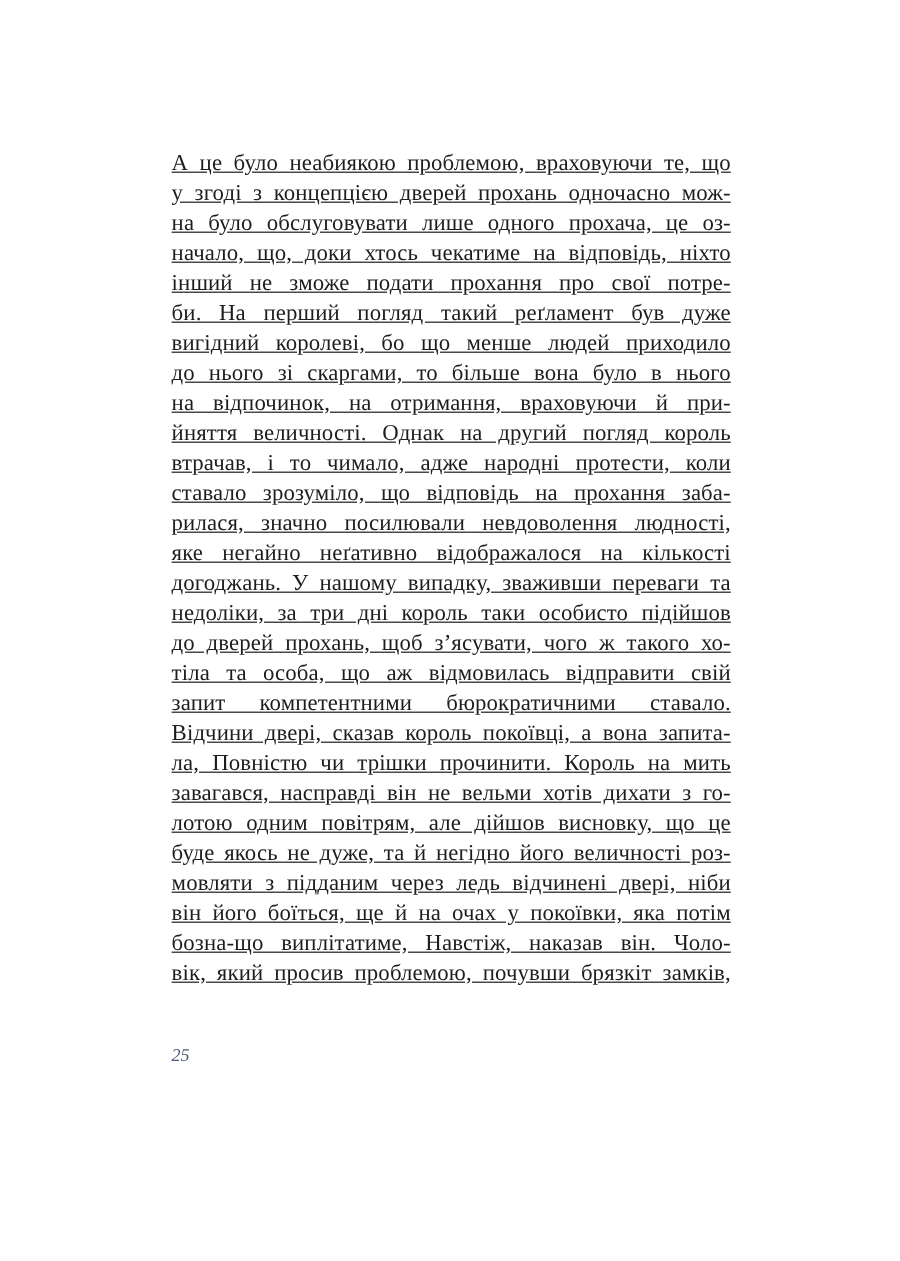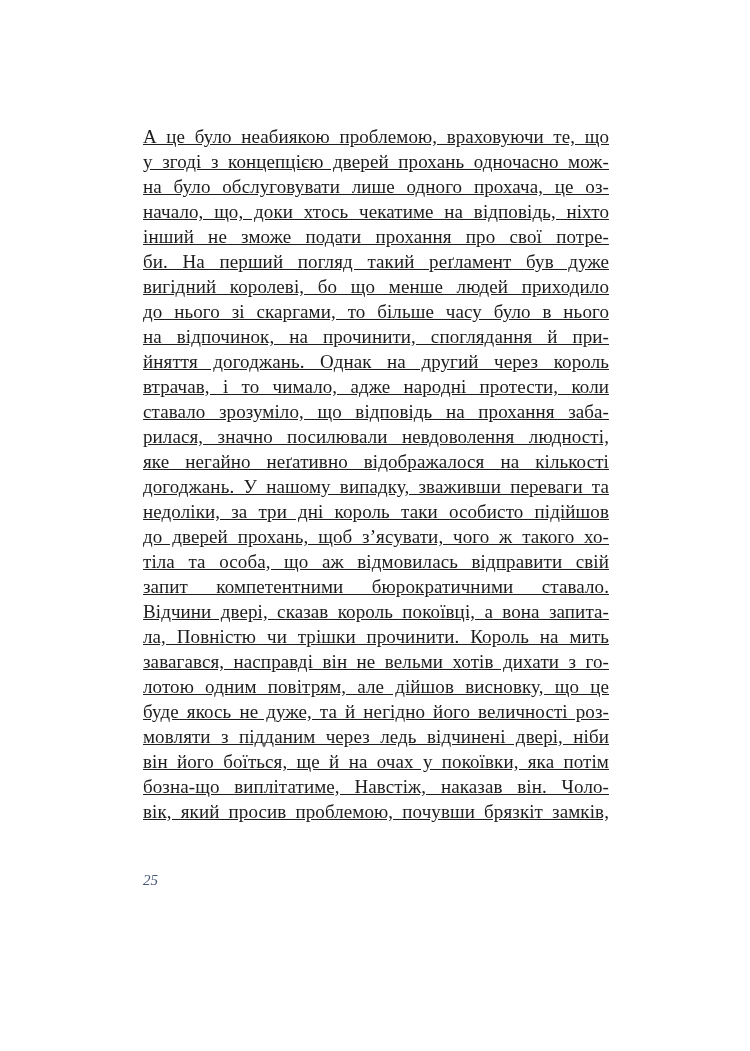--- a/index.html
+++ b/index.html
@@ -52,23 +52,23 @@
 
 <div class="page">
   <div class="text-block">
       <div class="text-line">А це було неабиякою проблемою, враховуючи те, що</div>
       <div class="text-line">у згоді з концепцією дверей прохань одночасно мож-</div>
       <div class="text-line">на було обслуговувати лише одного прохача, це оз-</div>
       <div class="text-line">начало, що, доки хтось чекатиме на відповідь, ніхто</div>
       <div class="text-line">інший не зможе подати прохання про свої потре-</div>
       <div class="text-line">би. На перший погляд такий реґламент був дуже</div>
       <div class="text-line">вигідний королеві, бо що менше людей приходило</div>
-      <div class="text-line">до нього зі скаргами, то більше часу було в нього</div>
-      <div class="text-line">на відпочинок, на прочинити, споглядання й при-</div>
-      <div class="text-line">йняття догоджань. Однак на другий через король</div>
+      <div class="text-line">до нього зі скаргами, то більше вона було в нього</div>
+      <div class="text-line">на відпочинок, на отримання, враховуючи й при-</div>
+      <div class="text-line">йняття величності. Однак на другий погляд король</div>
       <div class="text-line">втрачав, і то чимало, адже народні протести, коли</div>
       <div class="text-line">ставало зрозуміло, що відповідь на прохання заба-</div>
       <div class="text-line">рилася, значно посилювали невдоволення людності,</div>
       <div class="text-line">яке негайно неґативно відображалося на кількості</div>
       <div class="text-line">догоджань. У нашому випадку, зваживши переваги та</div>
       <div class="text-line">недоліки, за три дні король таки особисто підійшов</div>
       <div class="text-line">до дверей прохань, щоб з’ясувати, чого ж такого хо-</div>
       <div class="text-line">тіла та особа, що аж відмовилась відправити свій</div>
       <div class="text-line">запит компетентними бюрократичними ставало.</div>
       <div class="text-line">Відчини двері, сказав король покоївці, а вона запита-</div>

